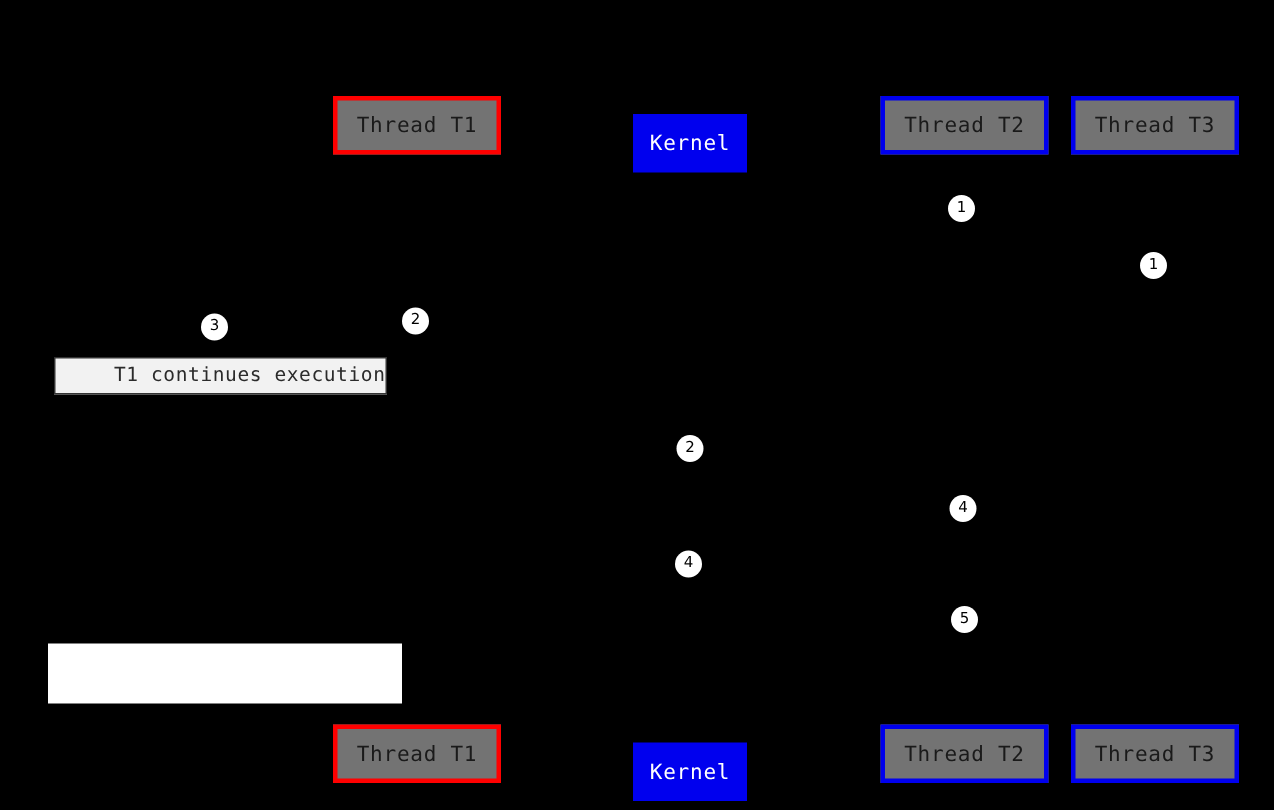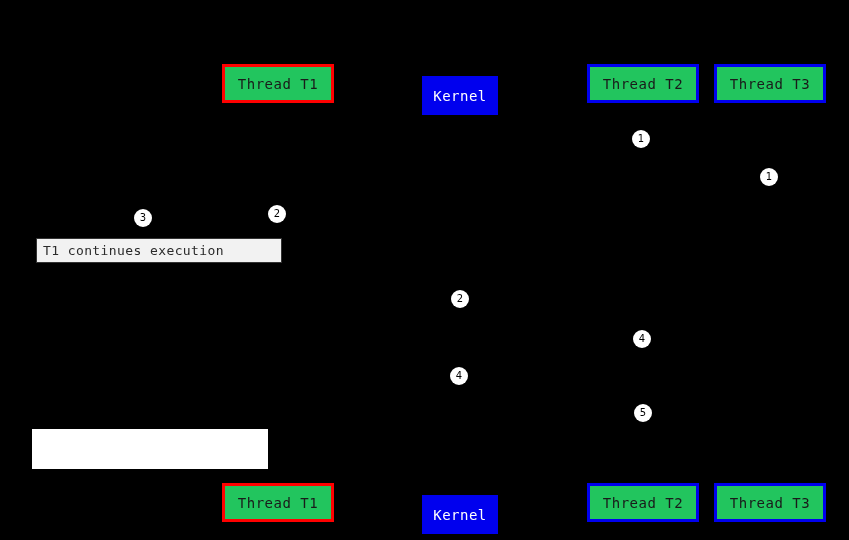--- a/index.html
+++ b/index.html
@@ -36,21 +36,21 @@
     box-sizing: border-box;
     display: flex;
     align-items: center;
     justify-content: center;
     font-size: 14px;
     letter-spacing: 0.5px;
     white-space: nowrap;
     line-height: 1;
   }
   .participant.light {
-    background: #22c55e;
+    background: #737373;
     color: #1a1a1a;
     border-style: solid;
     border-width: 3px;
   }
   .participant.solid {
     color: #ffffff;
     border: none;
     margin-top: 12px;
   }
 
@@ -123,21 +123,21 @@
   </div>
 
   <div class="participant light" style="left:587px; top:64px; width:112px; height:39px; border-color:#0000ee;">
     <span>Thread T2</span>
   </div>
 
   <div class="participant light" style="left:714px; top:64px; width:112px; height:39px; border-color:#0000ee;">
     <span>Thread T3</span>
   </div>
 
-  <div class="note" style="left:36px; top:238px; width:246px; height:25px;">
+  <div class="note" style="left:36px; top:238px; width:222px; height:25px;justify-content:flex-end;">
     <span>T1 continues execution</span>
   </div>
 
   <div class="blankbox" style="left:32px; top:429px; width:236px; height:40px;">
     <span></span>
   </div>
 
   <div class="marker" style="left:632px; top:130px;">
     <span>1</span>
   </div>

